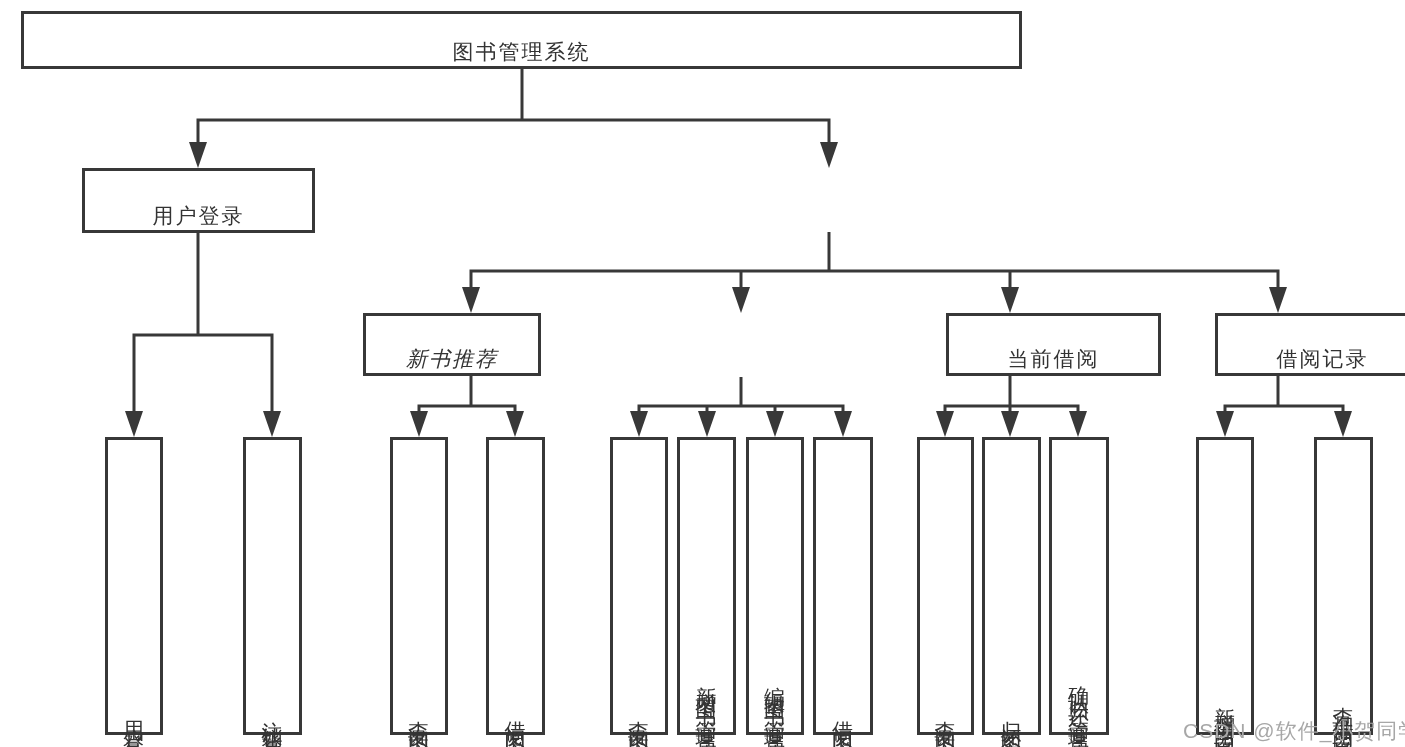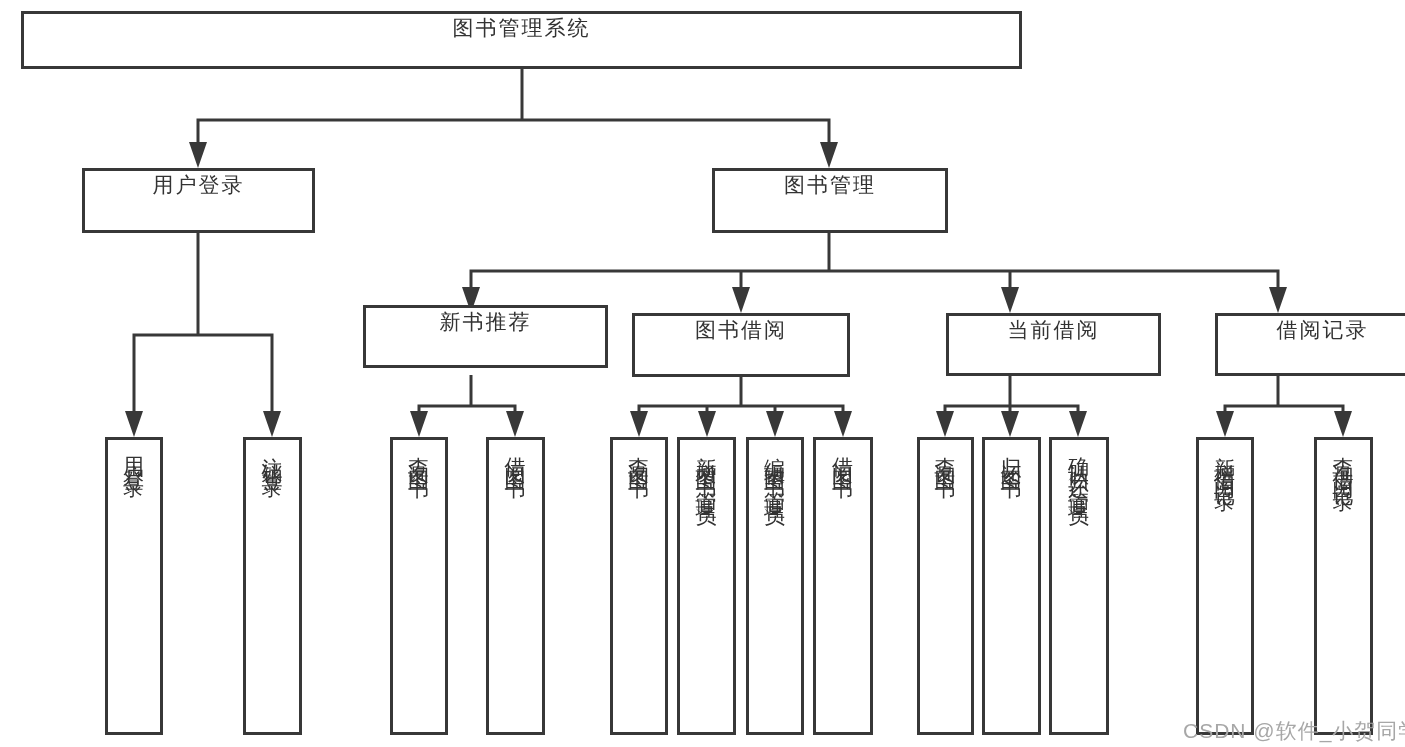--- a/index.html
+++ b/index.html
@@ -15,21 +15,21 @@
     position: absolute;
     left: 0; top: 0;
     width: 1405px; height: 747px;
   }
   .node {
     position: absolute;
     box-sizing: border-box;
     background: #ffffff;
     border: 3px solid #383838;
     display: flex;
-    align-items: flex-start;
+    align-items: flex-end;
     justify-content: center;
     color: #333333;
   }
   .node .htext {
     font-size: 21px;
     letter-spacing: 2px;
     color: #333333;
     white-space: nowrap;
   }
   .node .vtext {
@@ -109,29 +109,23 @@
     </g>
   </svg>
 
   <div class="node" style="left:21px; top:11px; width:1001px; height:58px;">
     <span class="htext">图书管理系统</span>
   </div>
 
   <div class="node" style="left:82px; top:168px; width:233px; height:65px;">
     <span class="htext">用户登录</span>
   </div>
-  <div class="node" style="left:712px; top:168px; width:236px; height:65px;">
-    <span class="htext">图书管理</span>
-  </div>
 
-  <div class="node" style="left:363px; top:305px; width:245px; height:63px;">
+  <div class="node" style="left:363px; top:313px; width:178px; height:63px;font-style:italic;">
     <span class="htext">新书推荐</span>
-  </div>
-  <div class="node" style="left:632px; top:313px; width:218px; height:64px;">
-    <span class="htext">图书借阅</span>
   </div>
   <div class="node" style="left:902px; top:313px; width:215px; height:63px;margin-left:44px;">
     <span class="htext">当前借阅</span>
   </div>
   <div class="node" style="left:1172px; top:313px; width:215px; height:63px;margin-left:43px;">
     <span class="htext">借阅记录</span>
   </div>
 
   <div class="node" style="left:105px; top:437px; width:58px; height:298px;">
     <span class="vtext">用户登录</span>

